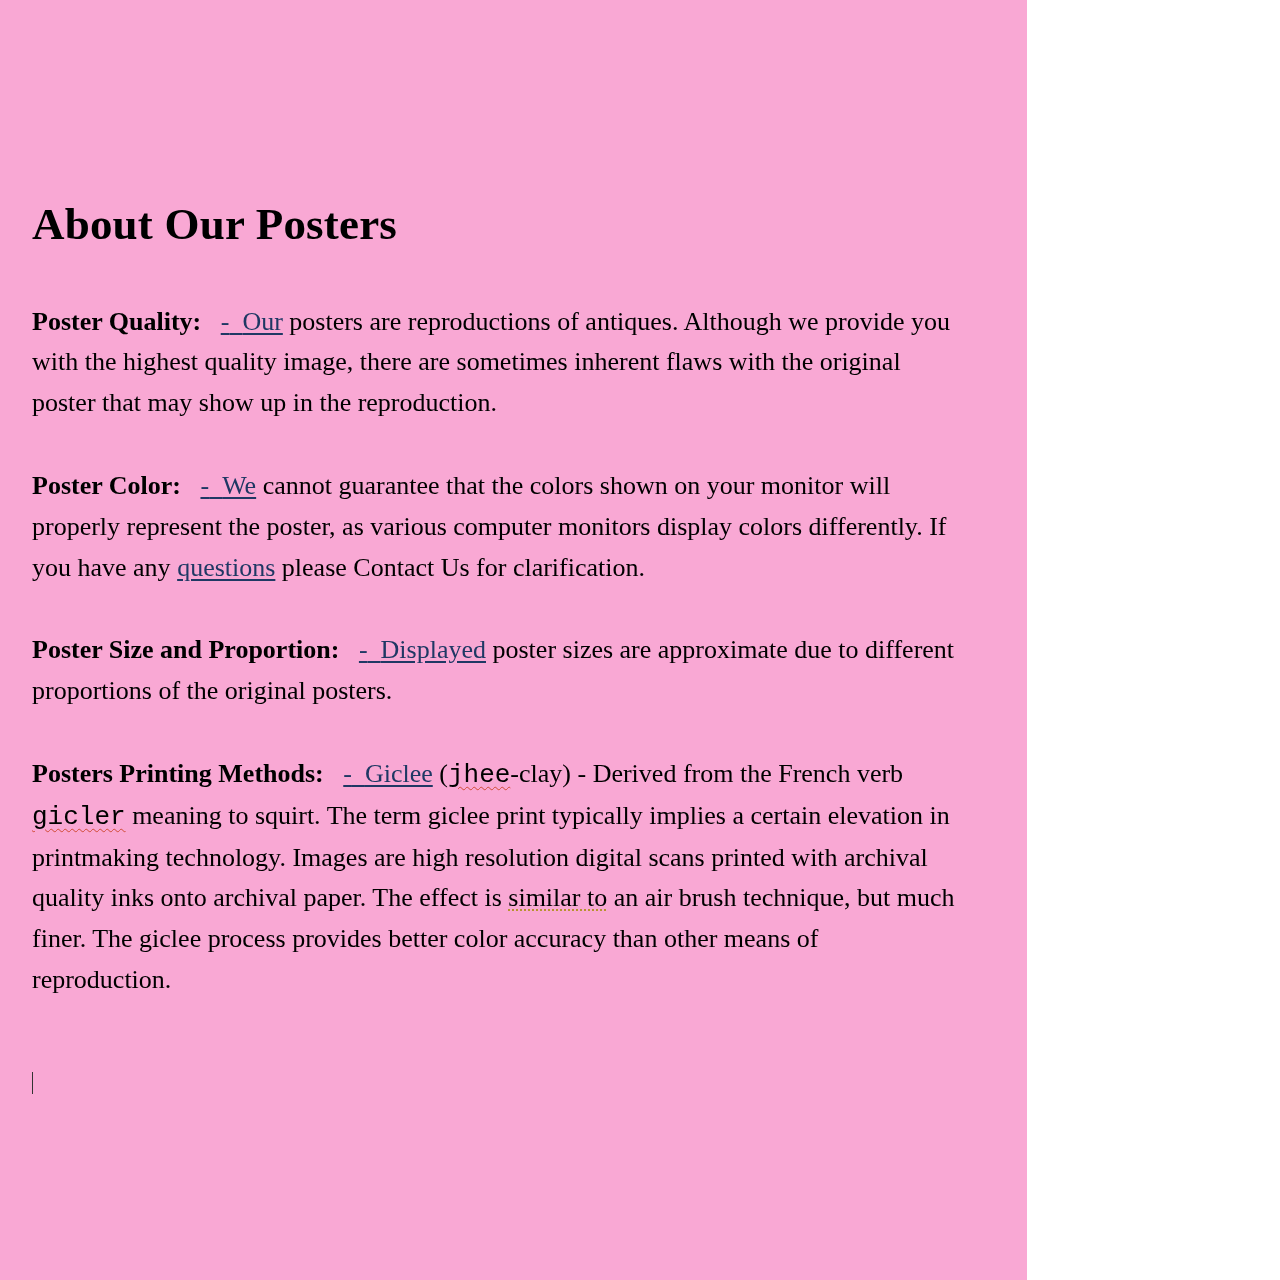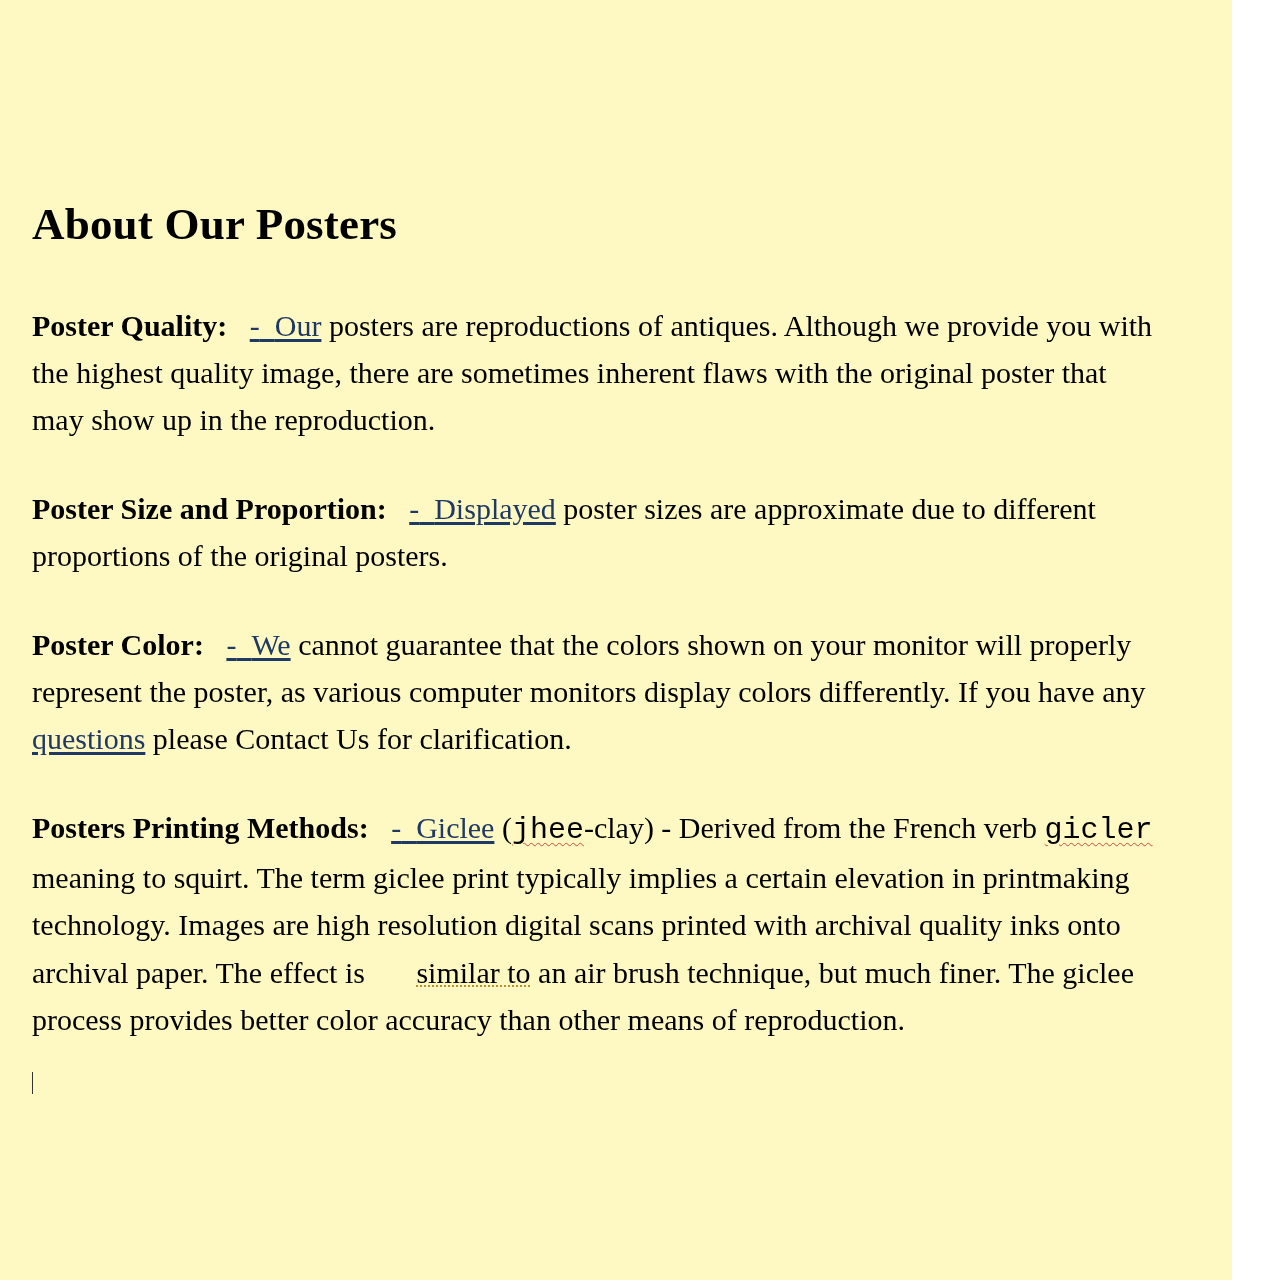--- a/index.html
+++ b/index.html
@@ -9,35 +9,35 @@
   }
   body {
     width: 1280px;
     height: 1280px;
     font-family: "Liberation Serif", "DejaVu Serif", serif;
     color: #000000;
     overflow: hidden;
   }
   .page {
     position: relative;
-    width: 1232px;
+    width: 1027px;
     height: 1280px;
-    background: #fef9c3;
+    background: #f9a8d4;
     box-sizing: border-box;
     padding: 200px 70px 0 32px;
   }
   .doc-title {
     font-size: 45px;
     font-weight: bold;
     letter-spacing: 0.2px;
     margin: 0 0 52px 0;
     line-height: 1.1;
   }
   .para {
-    font-size: 30px;
+    font-size: 26px;
     line-height: 1.57;
     margin: 0 0 42px 0;
     text-align: left;
     max-width: 1180px;
   }
   .lead {
     font-weight: bold;
   }
   .dash-link {
     color: #1f3864;
@@ -56,21 +56,20 @@
     text-decoration-thickness: 1px;
     text-underline-offset: 4px;
     font-family: Liberation Mono, monospace;
   }
   .grammar-gold {
     text-decoration: underline;
     text-decoration-style: dotted;
     text-decoration-color: #b8922f;
     text-decoration-thickness: 2px;
     text-underline-offset: 3px;
-    margin-left: 44px;
   }
   .caret {
     position: absolute;
     left: 32px;
     top: 1072px;
     width: 1px;
     height: 22px;
     background: #333333;
   }
 </style>
@@ -80,27 +79,27 @@
 <div class="page">
 
   <h1 class="doc-title">About Our Posters</h1>
 
   <p class="para">
     <span class="lead">Poster Quality:</span>
     <span>&nbsp;&nbsp;</span><span class="dash-link"><span>-</span>&nbsp;&nbsp;<span>Our</span></span><span> posters are reproductions of antiques. Although we provide you with the highest quality image, there are sometimes inherent flaws with the original poster that may show up in the reproduction.</span>
   </p>
 
   <p class="para">
-    <span class="lead">Poster Size and Proportion:</span>
-    <span>&nbsp;&nbsp;</span><span class="dash-link"><span>-</span>&nbsp;&nbsp;<span>Displayed</span></span><span> poster sizes are approximate due to different proportions of the original posters.</span>
+    <span class="lead">Poster Color:</span>
+    <span>&nbsp;&nbsp;</span><span class="dash-link"><span>-</span>&nbsp;&nbsp;<span>We</span></span><span> cannot guarantee that the colors shown on your monitor will properly represent the poster, as various computer monitors display colors differently. If you have any </span><span class="inline-link">questions</span><span> please Contact Us for clarification.</span>
   </p>
 
   <p class="para">
-    <span class="lead">Poster Color:</span>
-    <span>&nbsp;&nbsp;</span><span class="dash-link"><span>-</span>&nbsp;&nbsp;<span>We</span></span><span> cannot guarantee that the colors shown on your monitor will properly represent the poster, as various computer monitors display colors differently. If you have any </span><span class="inline-link">questions</span><span> please Contact Us for clarification.</span>
+    <span class="lead">Poster Size and Proportion:</span>
+    <span>&nbsp;&nbsp;</span><span class="dash-link"><span>-</span>&nbsp;&nbsp;<span>Displayed</span></span><span> poster sizes are approximate due to different proportions of the original posters.</span>
   </p>
 
   <p class="para">
     <span class="lead">Posters Printing Methods:</span>
     <span>&nbsp;&nbsp;</span><span class="dash-link"><span>-</span>&nbsp;&nbsp;<span>Giclee</span></span><span> (</span><span class="spell-red">jhee</span><span>-clay) - Derived from the French verb </span><span class="spell-red">gicler</span><span> meaning to squirt. The term giclee print typically implies a certain elevation in printmaking technology. Images are high resolution digital scans printed with archival quality inks onto archival paper. The effect is </span><span class="grammar-gold">similar to</span><span> an air brush technique, but much finer. The giclee process provides better color accuracy than other means of reproduction.</span>
   </p>
 
   <div class="caret"></div>
 </div>
 

